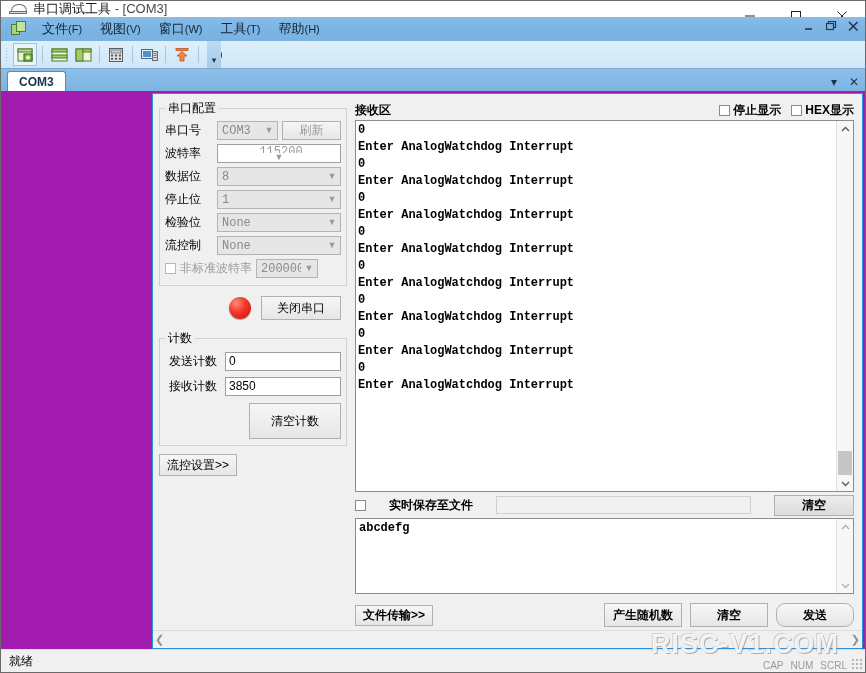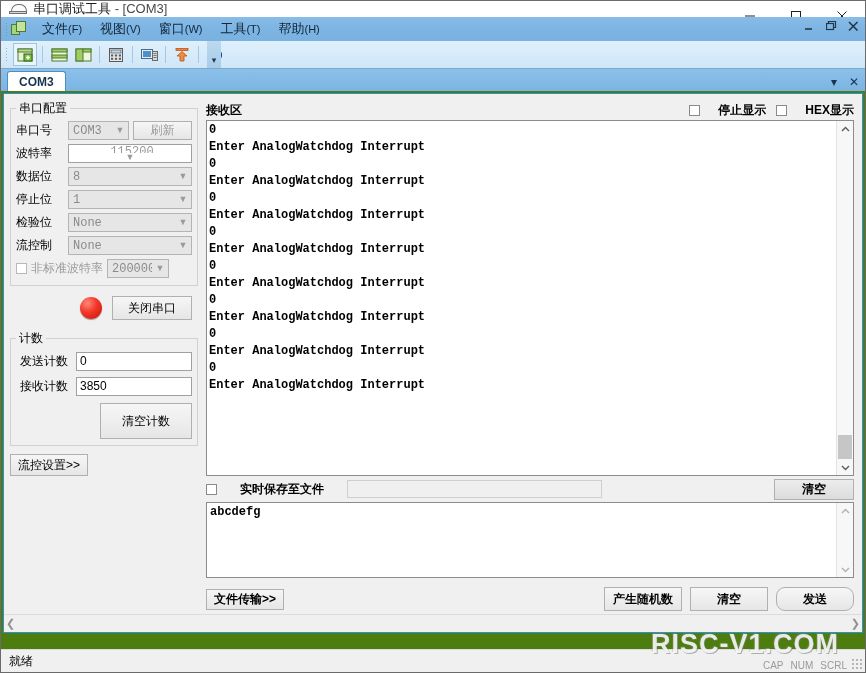--- a/index.html
+++ b/index.html
@@ -188,26 +188,27 @@
     color: #17344c;
   }
   .tab-ctrl {
     position: absolute; right: 6px; bottom: 2px;
     display: flex; gap: 12px; color: #17344c;
   }
 
   
   .mdi-client {
     flex: 1 1 auto;
-    background: #4d7c0f;
-    padding: 2px 2px 16px 2px;
+    background: #a21caf;
+    padding: 2px 2px 0 2px;
     box-sizing: border-box;
     display: flex;
     flex-direction: column;
     min-height: 0;
+    align-items: flex-end;
   }
   .child-window {
     flex: 1 1 auto;
     background: #f0f0f0;
     border: 1px solid #2a90de;
     box-sizing: border-box;
     display: flex;
     flex-direction: column;
     min-height: 0;
     position: relative;
@@ -395,21 +396,21 @@
     height: 20px;
     display: flex;
     align-items: center;
     font-size: 12px;
     flex: 0 0 auto;
   }
   .panel-head .spacer { flex: 1 1 auto; }
   .chk {
     display: flex;
     align-items: center;
-    gap: 18px;
+    gap: 3px;
     margin-left: 10px;
     font-size: 12px;
     white-space: nowrap;
   }
   .recv-box {
     flex: 1 1 auto;
     border: 1px solid #8c8c8c;
     background: #fff;
     display: flex;
     min-height: 0;

